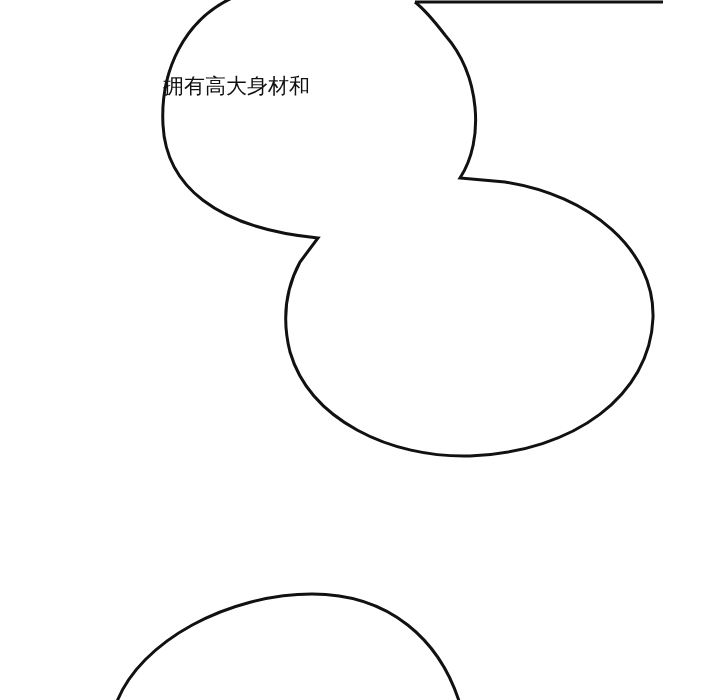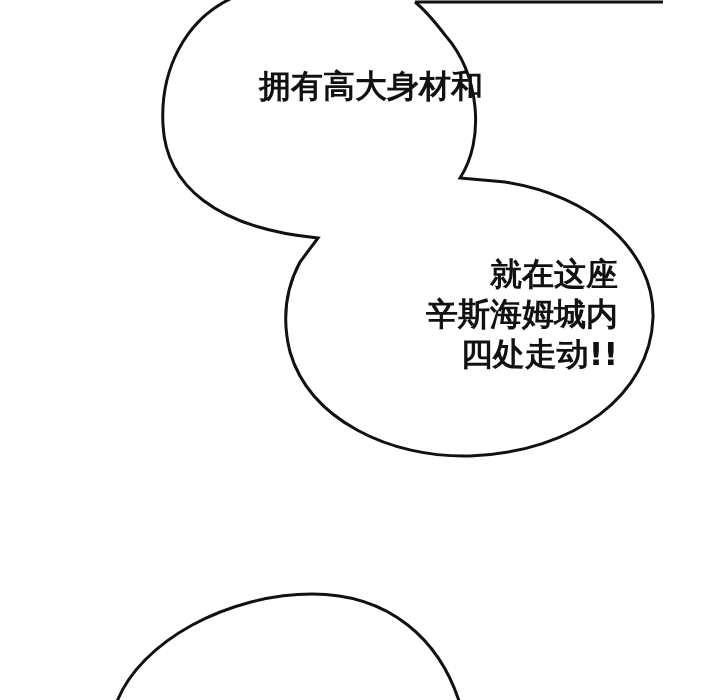--- a/index.html
+++ b/index.html
@@ -21,26 +21,25 @@
       background: #ffffff;
     }
     svg.bubbles {
       position: absolute;
       left: 0; top: 0;
       width: 720px; height: 700px;
     }
     .bubble-text {
       position: absolute;
       color: #111111;
-      font-size: 32px;
+      font-size: 21px;
       line-height: 40px;
-      text-align: right;
+      text-align: left;
       white-space: nowrap;
       letter-spacing: 0px;
-      font-weight: bold;
     }
     .bubble-text .line { display: block; }
     #text1 { left: 163px; top: 66px; width: 320px; }
     #text2 { left: 318px; top: 254px; width: 300px; }
   </style>
 </head>
 <body>
 
 <div class="panel">
   <svg class="bubbles" viewBox="0 0 720 700" xmlns="http://www.w3.org/2000/svg">
@@ -61,18 +60,13 @@
 
     <path d="M 116 704
          C 140 640, 230 594, 312 594
          C 390 594, 440 640, 460 704" fill="#ffffff" stroke="#111" stroke-width="3"></path>
   </svg>
 
   <div id="text1" class="bubble-text">
     <span class="line">拥有高大身材和</span>
   </div>
 
-  <div id="text2" class="bubble-text">
-    <span class="line">就在这座</span>
-    <span class="line">辛斯海姆城内</span>
-    <span class="line">四处走动!!</span>
-  </div>
 </div>
 
 </body></html>

